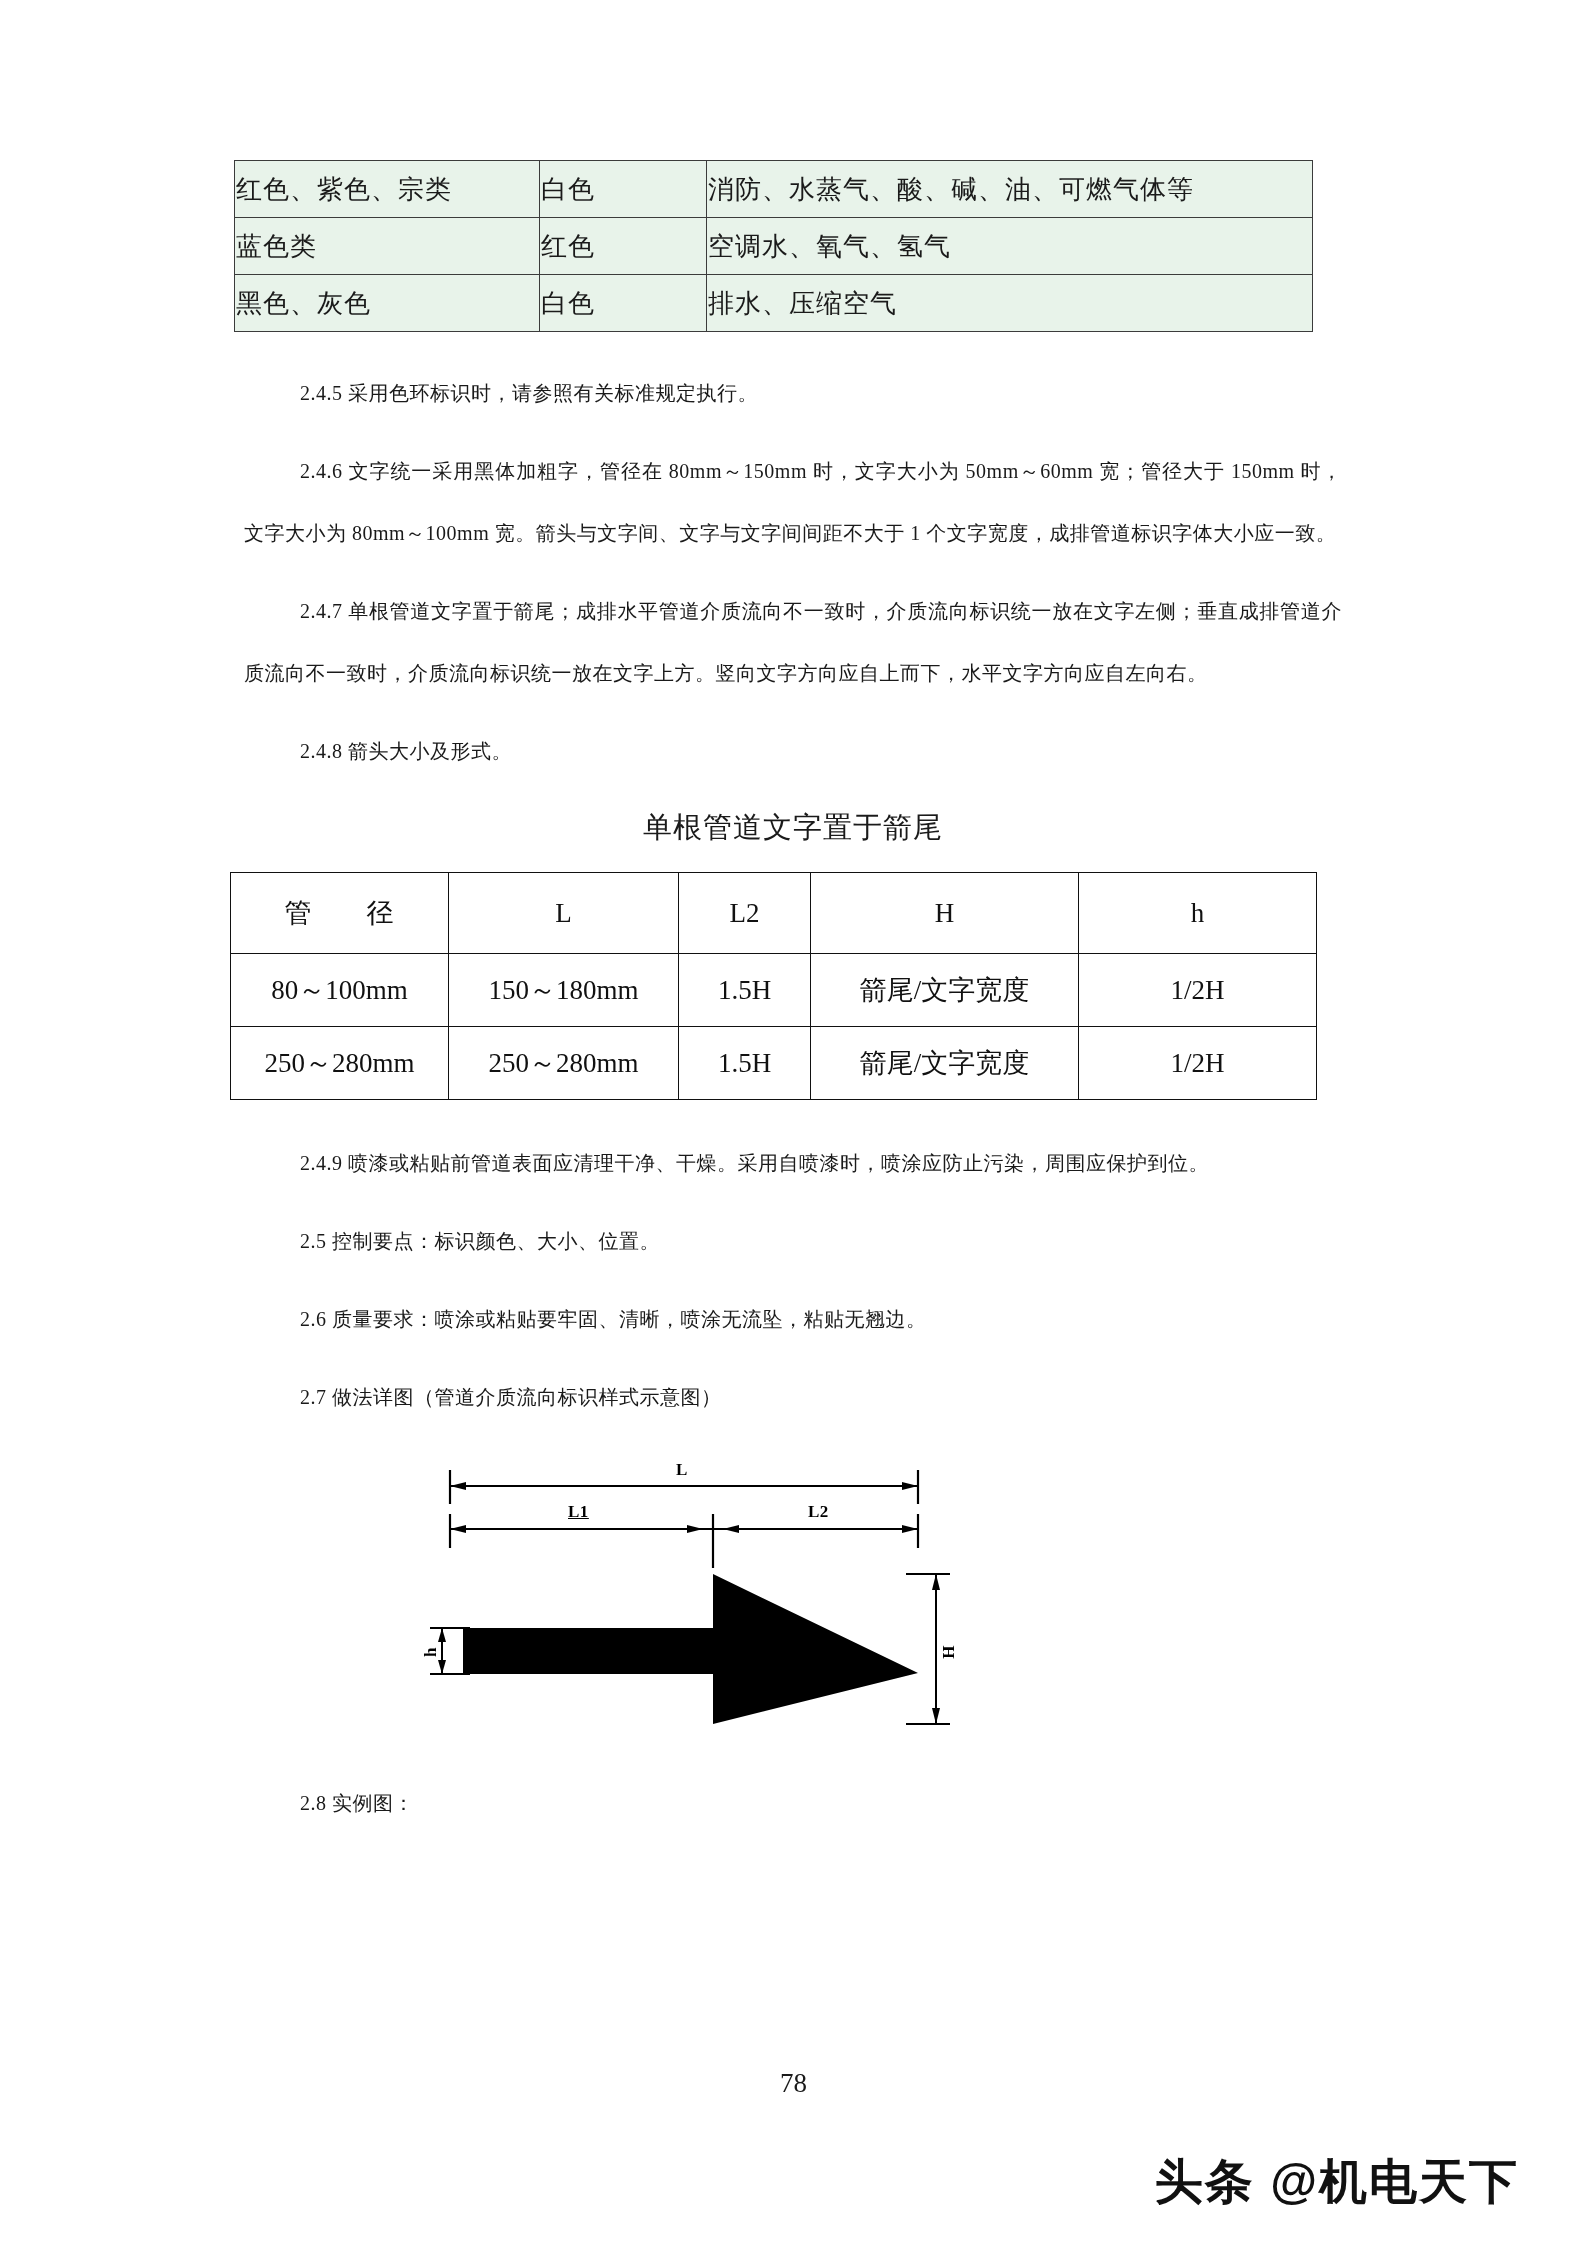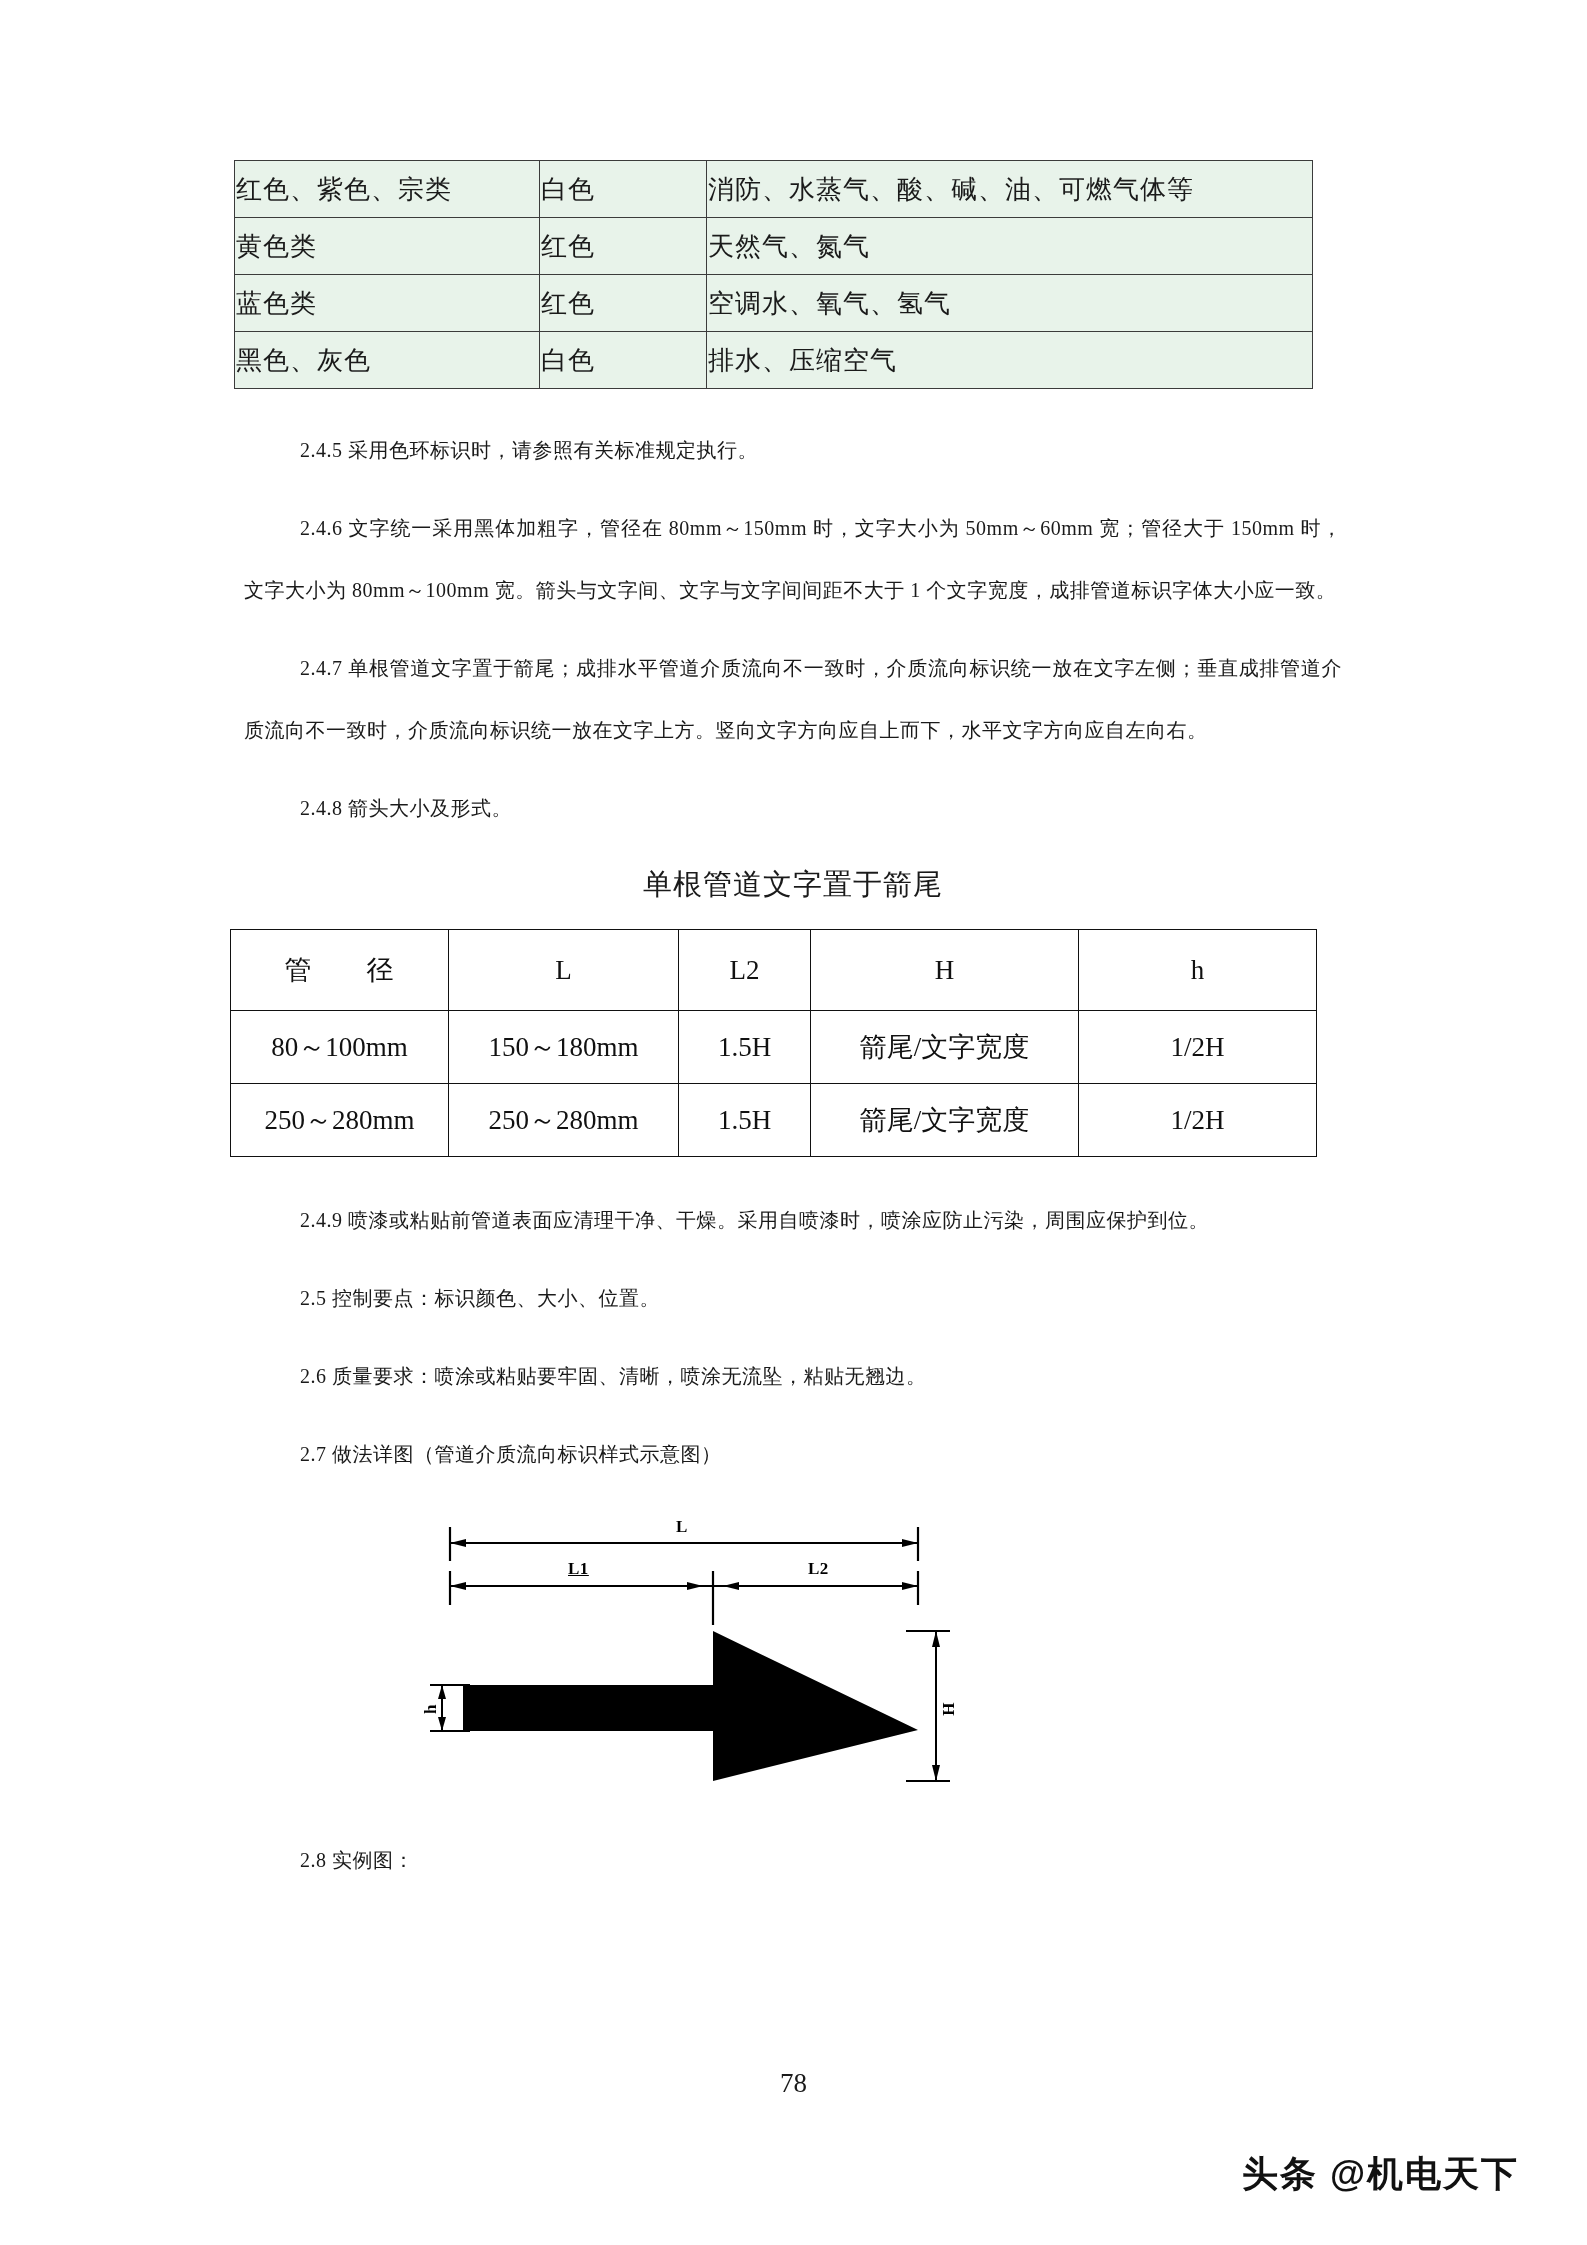--- a/index.html
+++ b/index.html
@@ -140,21 +140,21 @@
     top: 2068px;
     text-align: center;
     font-size: 27px;
     font-family: "Liberation Serif", "DejaVu Serif", serif;
     color: #1a1a1a;
   }
   .watermark {
     position: absolute;
     right: 68px;
     top: 2150px;
-    font-size: 36px;
+    font-size: 48px;
     font-weight: bold;
     color: #111111;
     font-family: "Liberation Sans", "DejaVu Sans", sans-serif;
     letter-spacing: 2px;
     white-space: nowrap;
   }
 </style>
 </head>
 <body>
 
@@ -165,25 +165,20 @@
       <colgroup>
           <col class="c1">
           <col class="c2">
           <col class="c3">
         </colgroup>
       <tbody>
         <tr>
           <td>红色、紫色、宗类</td>
           <td>白色</td>
           <td>消防、水蒸气、酸、碱、油、可燃气体等</td>
-        </tr>
-        <tr>
-          <td>黄色类</td>
-          <td>红色</td>
-          <td>天然气、氮气</td>
         </tr>
         <tr>
           <td>蓝色类</td>
           <td>红色</td>
           <td>空调水、氧气、氢气</td>
         </tr>
         <tr>
           <td>黑色、灰色</td>
           <td>白色</td>
           <td>排水、压缩空气</td>

